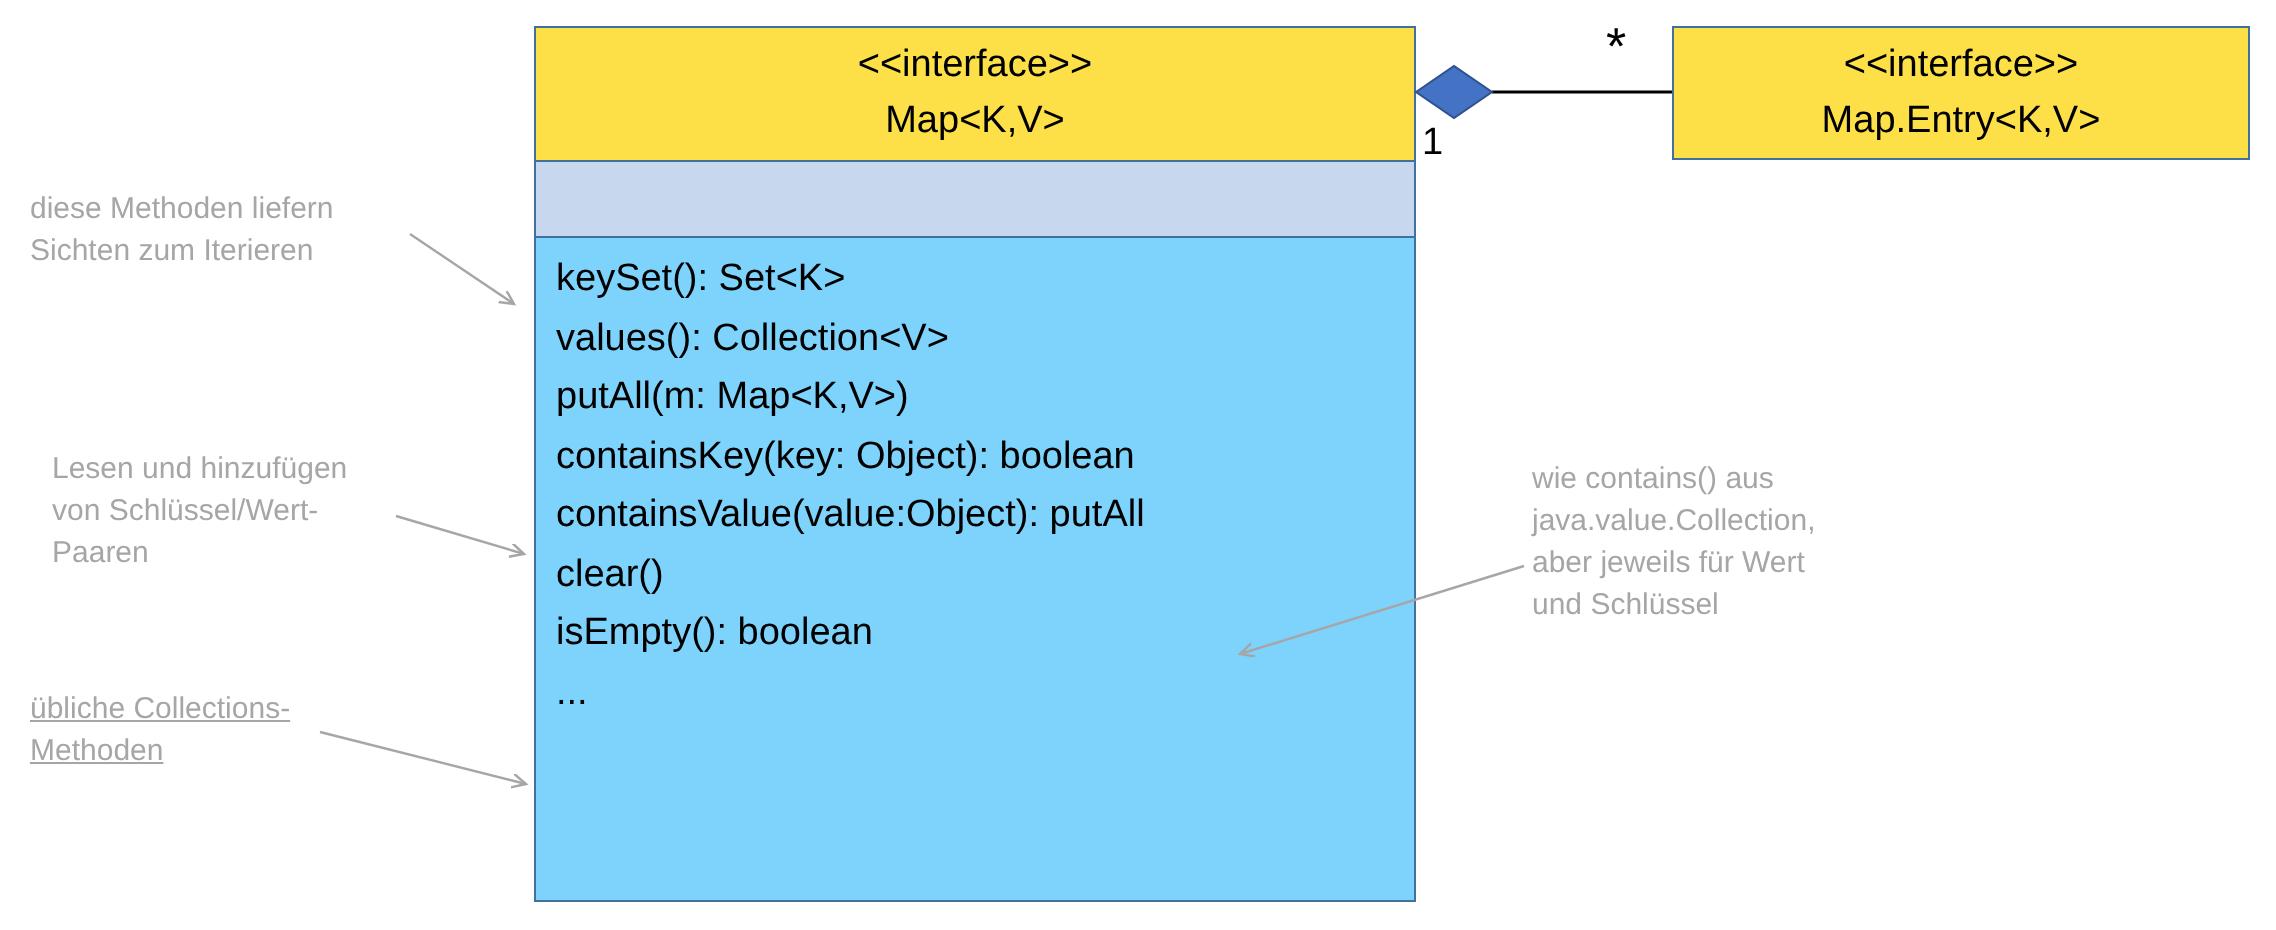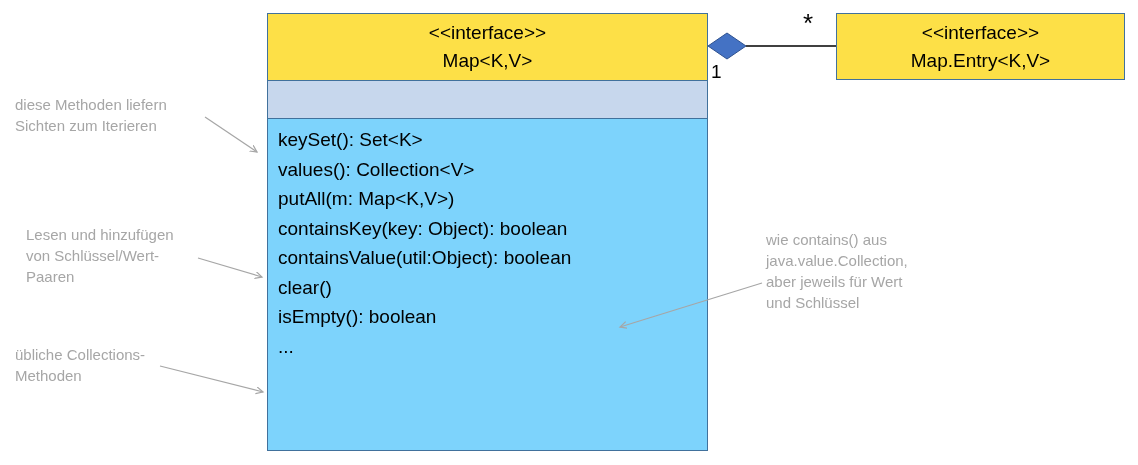--- a/index.html
+++ b/index.html
@@ -75,21 +75,21 @@
   .annotation {
     position: absolute;
     color: #A6A6A6;
     font-size: 15px;
     line-height: 21px;
     white-space: pre-line;
     z-index: 3;
   }
   #annotation-views    { left: 15px;  top: 94px;  }
   #annotation-readwrite{ left: 15px;  top: 224px; margin-left: 11px; }
-  #annotation-common   { left: 15px;  top: 344px; }
+  #annotation-common   { left: 15px;  top: 344px; text-decoration: underline; }
   #annotation-contains { left: 766px; top: 229px; }
 
   
   .mult-label {
     position: absolute;
     color: #000000;
     z-index: 4;
   }
   #mult-star {
     left: 803px;
@@ -118,21 +118,21 @@
   <div class="uml-header">
     <div class="hline">&lt;&lt;interface&gt;&gt;</div>
     <div class="hline">Map&lt;K,V&gt;</div>
   </div>
   <div class="empty-compartment"></div>
   <div class="methods-compartment">
     <div class="method">keySet(): Set&lt;K&gt;</div>
     <div class="method">values(): Collection&lt;V&gt;</div>
     <div class="method">putAll(m: Map&lt;K,V&gt;)</div>
     <div class="method">containsKey(key: Object): boolean</div>
-    <div class="method">containsValue(util:Object): boolean</div>
+    <div class="method">containsValue(value:Object): putAll</div>
     <div class="method">clear()</div>
     <div class="method">isEmpty(): boolean</div>
     <div class="method">...</div>
   </div>
 </div>
 
 <div class="uml-box" id="entry-box">
   <div class="uml-header">
     <div class="hline">&lt;&lt;interface&gt;&gt;</div>
     <div class="hline">Map.Entry&lt;K,V&gt;</div>

